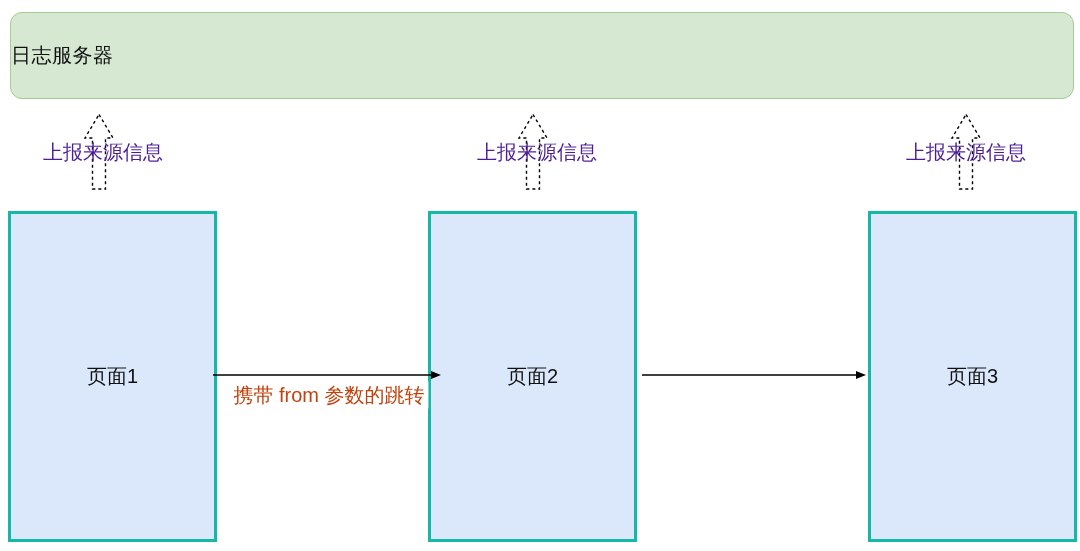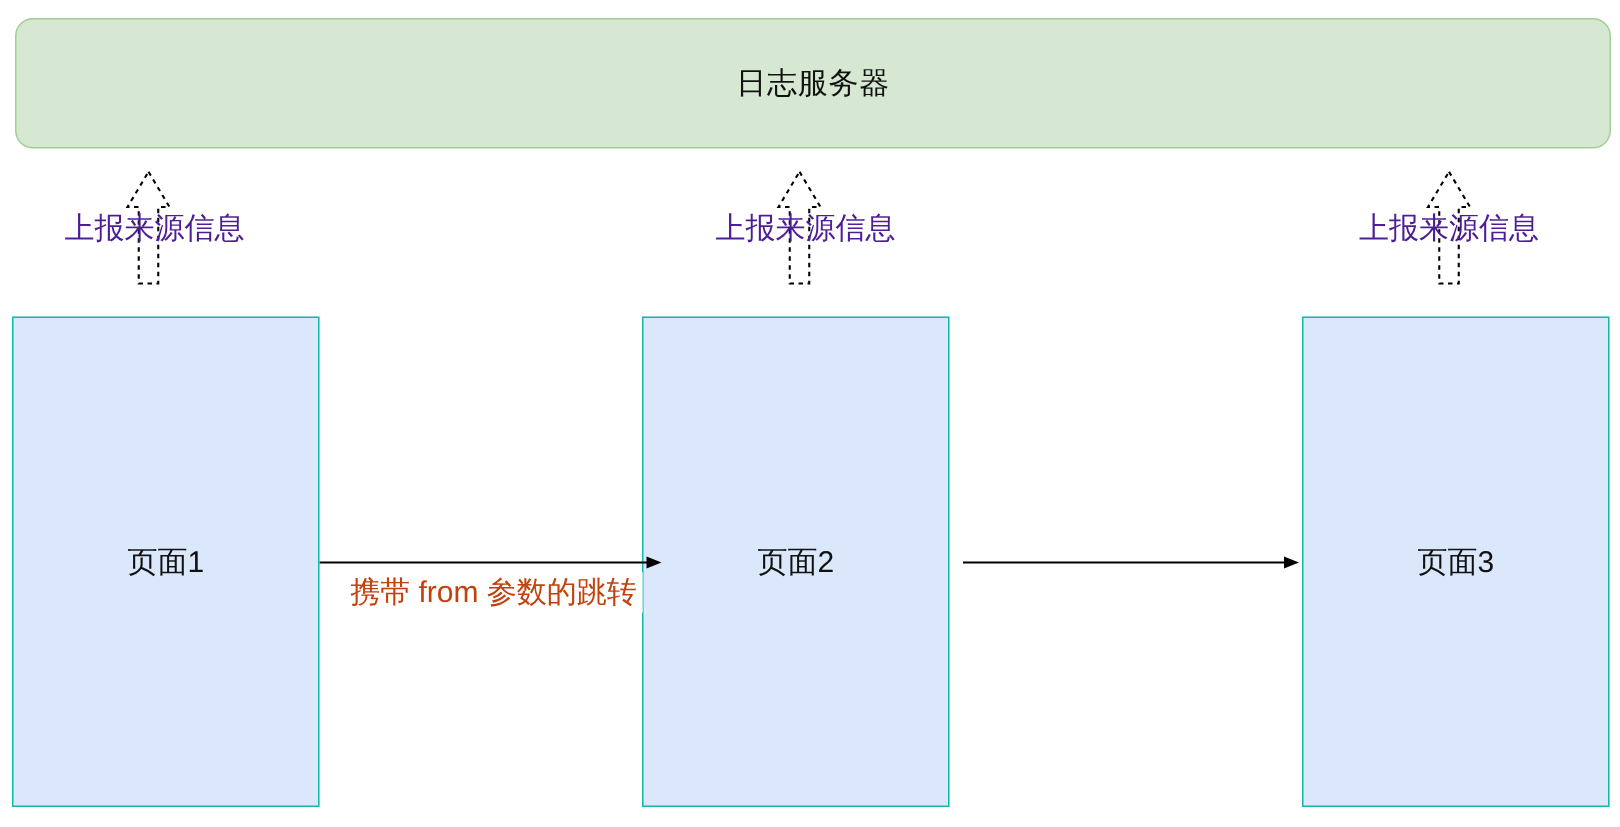--- a/index.html
+++ b/index.html
@@ -20,35 +20,35 @@
     position: absolute;
     left: 10px;
     top: 12px;
     width: 1062px;
     height: 85px;
     background: #d6e8d2;
     border: 1px solid #a3cd92;
     border-radius: 12px;
     display: flex;
     align-items: center;
-    justify-content: center;
+    justify-content: flex-start;
   }
   .server-label {
     font-size: 20px;
     color: #111111;
     letter-spacing: 0.5px;
   }
   
   .page-box {
     position: absolute;
     top: 211px;
     width: 203px;
     height: 325px;
     background: #dbe8fb;
-    border: 1px solid #14b8a6;
+    border: 3px solid #14b8a6;
     display: flex;
     align-items: center;
     justify-content: center;
   }
   .page-box.p1 { left: 8px; }
   .page-box.p2 { left: 428px; }
   .page-box.p3 { left: 868px; text-align: right; }
   .page-label {
     font-size: 20px;
     color: #111111;

